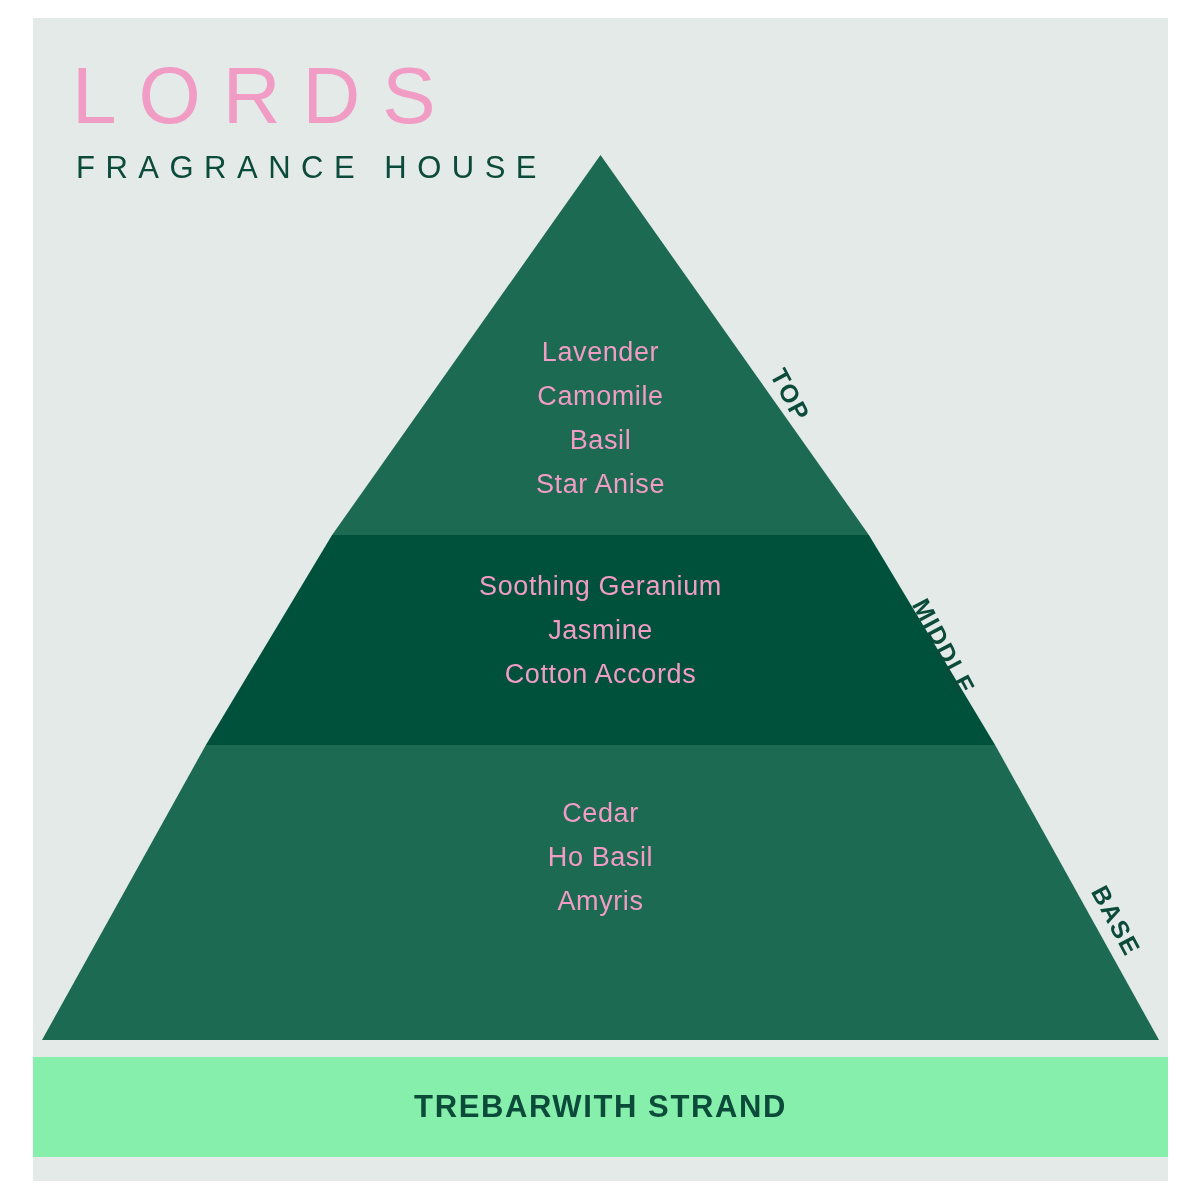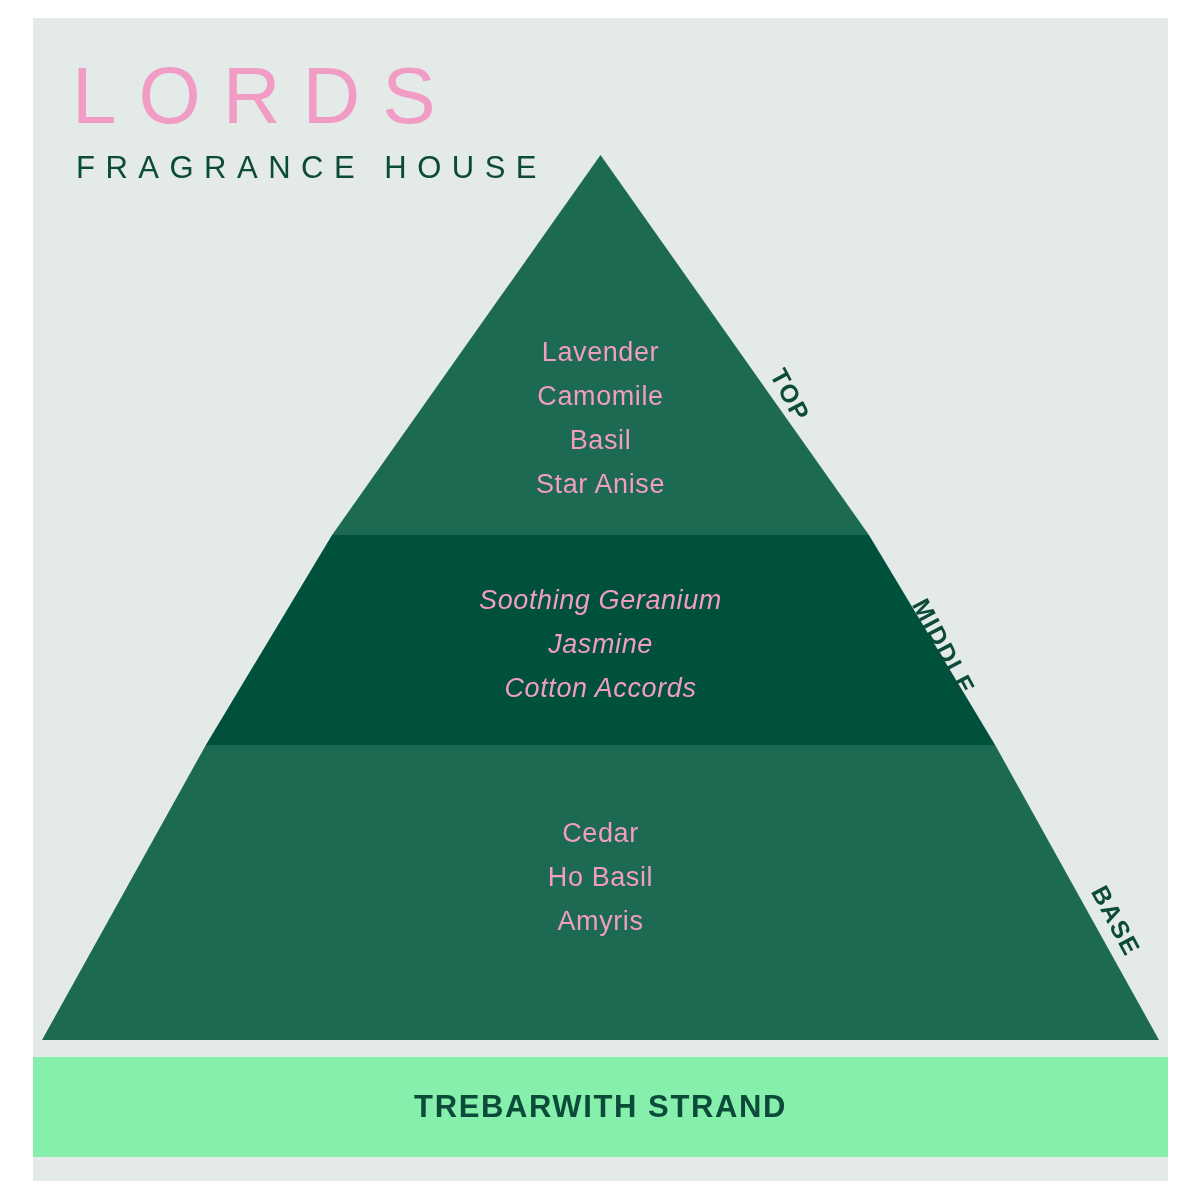--- a/index.html
+++ b/index.html
@@ -92,22 +92,22 @@
     z-index: 3;
     pointer-events: none;
   }
   .note-list .note {
     font-size: 27px;
     line-height: 44px;
     letter-spacing: 0.6px;
     font-weight: 400;
   }
   #notes-top    { top: 175px; }
-  #notes-middle { top: 423px; font-style: italic; }
-  #notes-base   { top: 636px; margin-top: 20px; }
+  #notes-middle { top: 409px; }
+  #notes-base   { top: 636px; }
 
   
   .side-label {
     position: absolute;
     font-size: 25px;
     font-weight: 700;
     letter-spacing: 1.5px;
     color: #0c4b3a;
     white-space: nowrap;
     transform-origin: left center;

